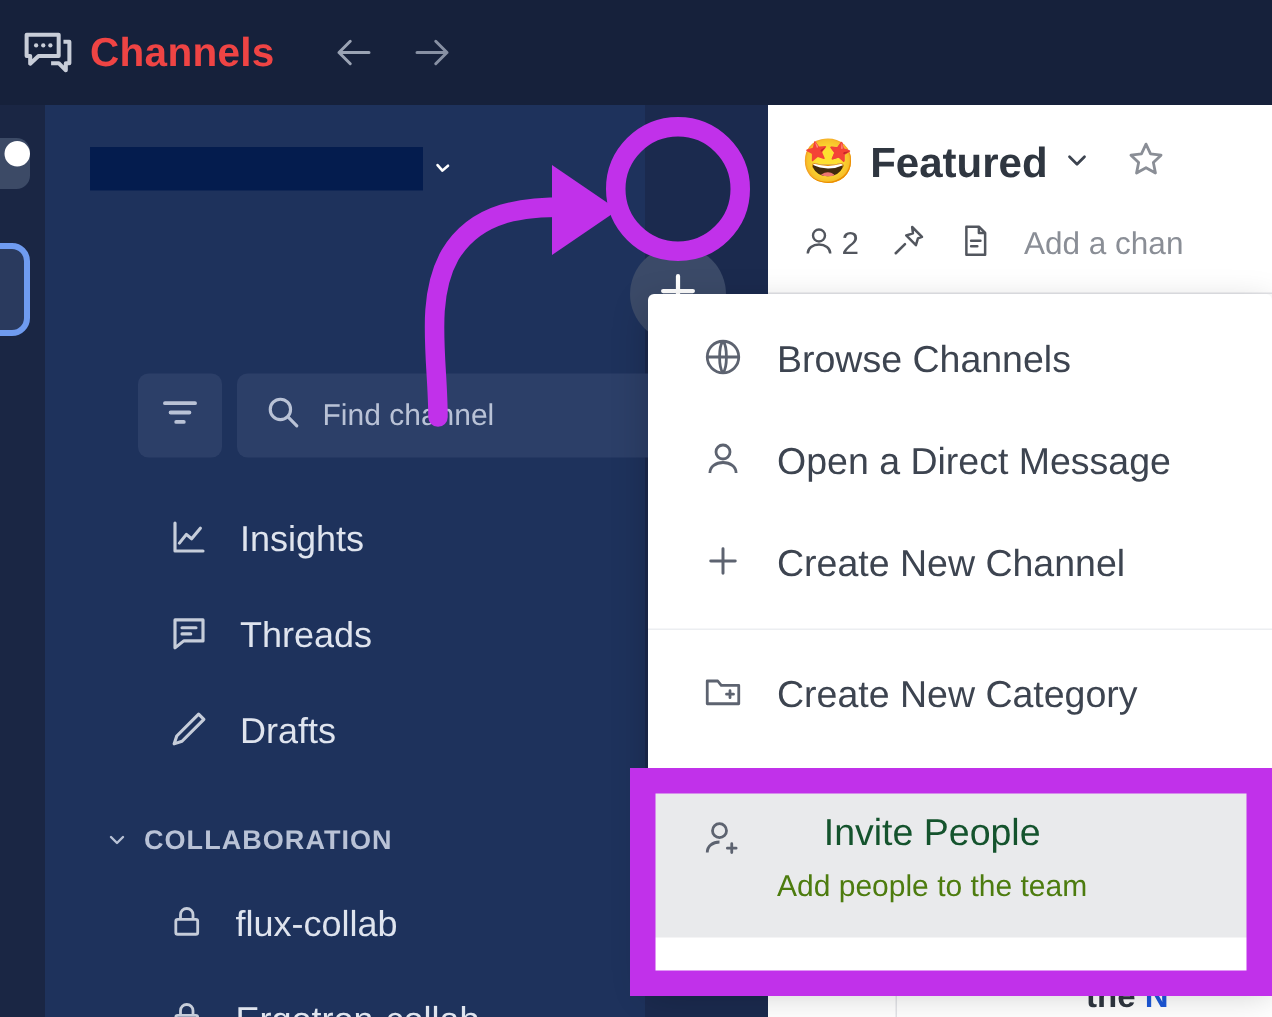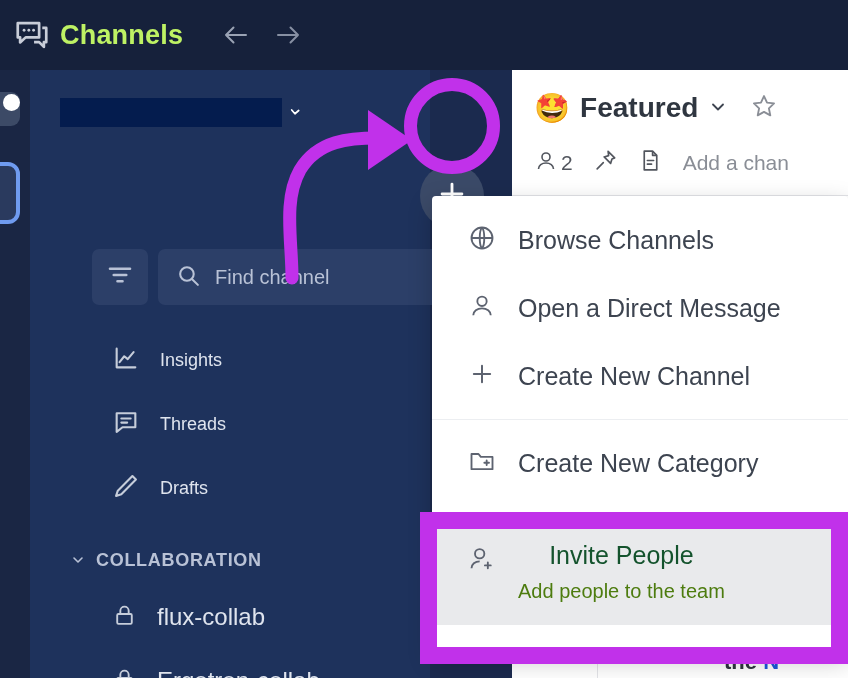--- a/index.html
+++ b/index.html
@@ -12,21 +12,21 @@
   #root { position: relative; width: 848px; height: 678px; overflow: hidden; }
 
   
   .global-header {
     position: absolute; left: 0; top: 0; width: 848px; height: 70px;
     background: #16213b;
     display: flex; align-items: center;
   }
   .gh-logo { margin-left: 10px; width: 44px; height: 44px; display:flex; align-items:center; justify-content:center; }
   .gh-title {
-    color: #bef264; font-size: 27px; font-weight: bold; letter-spacing: .2px;
+    color: #ef4444; font-size: 27px; font-weight: bold; letter-spacing: .2px;
     margin-left: 6px;
   }
   .gh-nav { display: flex; align-items: center; gap: 22px; margin-left: 38px; }
   .gh-nav span { display:flex; align-items:center; justify-content:center; width:30px; height:30px; }
 
   
   .team-rail {
     position: absolute; left: 0; top: 70px; width: 30px; height: 608px;
     background: #1a2644;
   }
@@ -71,21 +71,21 @@
     flex: 1; height: 56px; border-radius: 7px; background: #2c3f68;
     display: flex; align-items: center; padding-left: 18px; gap: 14px;
   }
   .search-placeholder { color: #b9c2d6; font-size: 20px; }
 
   .nav-list { position: absolute; left: 62px; top: 258px; width: 368px; }
   .nav-item {
     height: 64px; display: flex; align-items: center; gap: 20px;
     padding-left: 20px;
   }
-  .nav-item .label { color: #dfe4ee; font-size: 18px; }
+  .nav-item .label { color: #dfe4ee; font-size: 24px; }
   .cat-header {
     position: absolute; left: 40px; top: 480px; display: flex; align-items: center; gap: 10px;
   }
   .cat-header .chev { color: #b9c2d6; font-size: 14px; line-height: 1; }
   .cat-header .cat-label {
     color: #b9c2d6; font-size: 18px; font-weight: bold; letter-spacing: .7px;
   }
   .chan-list { position: absolute; left: 62px; top: 515px; width: 368px; }
   .chan-item {
     height: 64px; display: flex; align-items: center; gap: 20px; padding-left: 20px;
@@ -108,21 +108,21 @@
     position: absolute; left: 22px; top: 78px; display: flex; align-items: center; gap: 20px;
   }
   .ch-meta .count { color: #52565e; font-size: 21px; margin-left: 3px; }
   .ch-meta .grp { display:flex; align-items:center; }
   .ch-meta .purpose { color: #8a8e96; font-size: 21px; white-space: nowrap; }
   .pane-divider {
     position: absolute; left: 0; top: 125px; width: 336px; height: 1px; background: #e3e4e8;
   }
   .bottom-strip {
     position: absolute; left: 0; bottom: 0; width: 336px; height: 36px;
-    background: #ffffff; border-top: 3px solid #0369a1;
+    background: #ffffff; border-top: 5px solid #0369a1;
   }
   .bottom-strip .sep {
     position:absolute; left: 85px; top: 6px; width: 1px; height: 30px; background: #e3e4e8;
   }
   .bottom-text {
     position: absolute; left: 212px; top: 4px; color: #2f3640;
     font-size: 22px; font-weight: bold; white-space: nowrap;
   }
   .bottom-text .accent { color: #1c58d9; }
 

